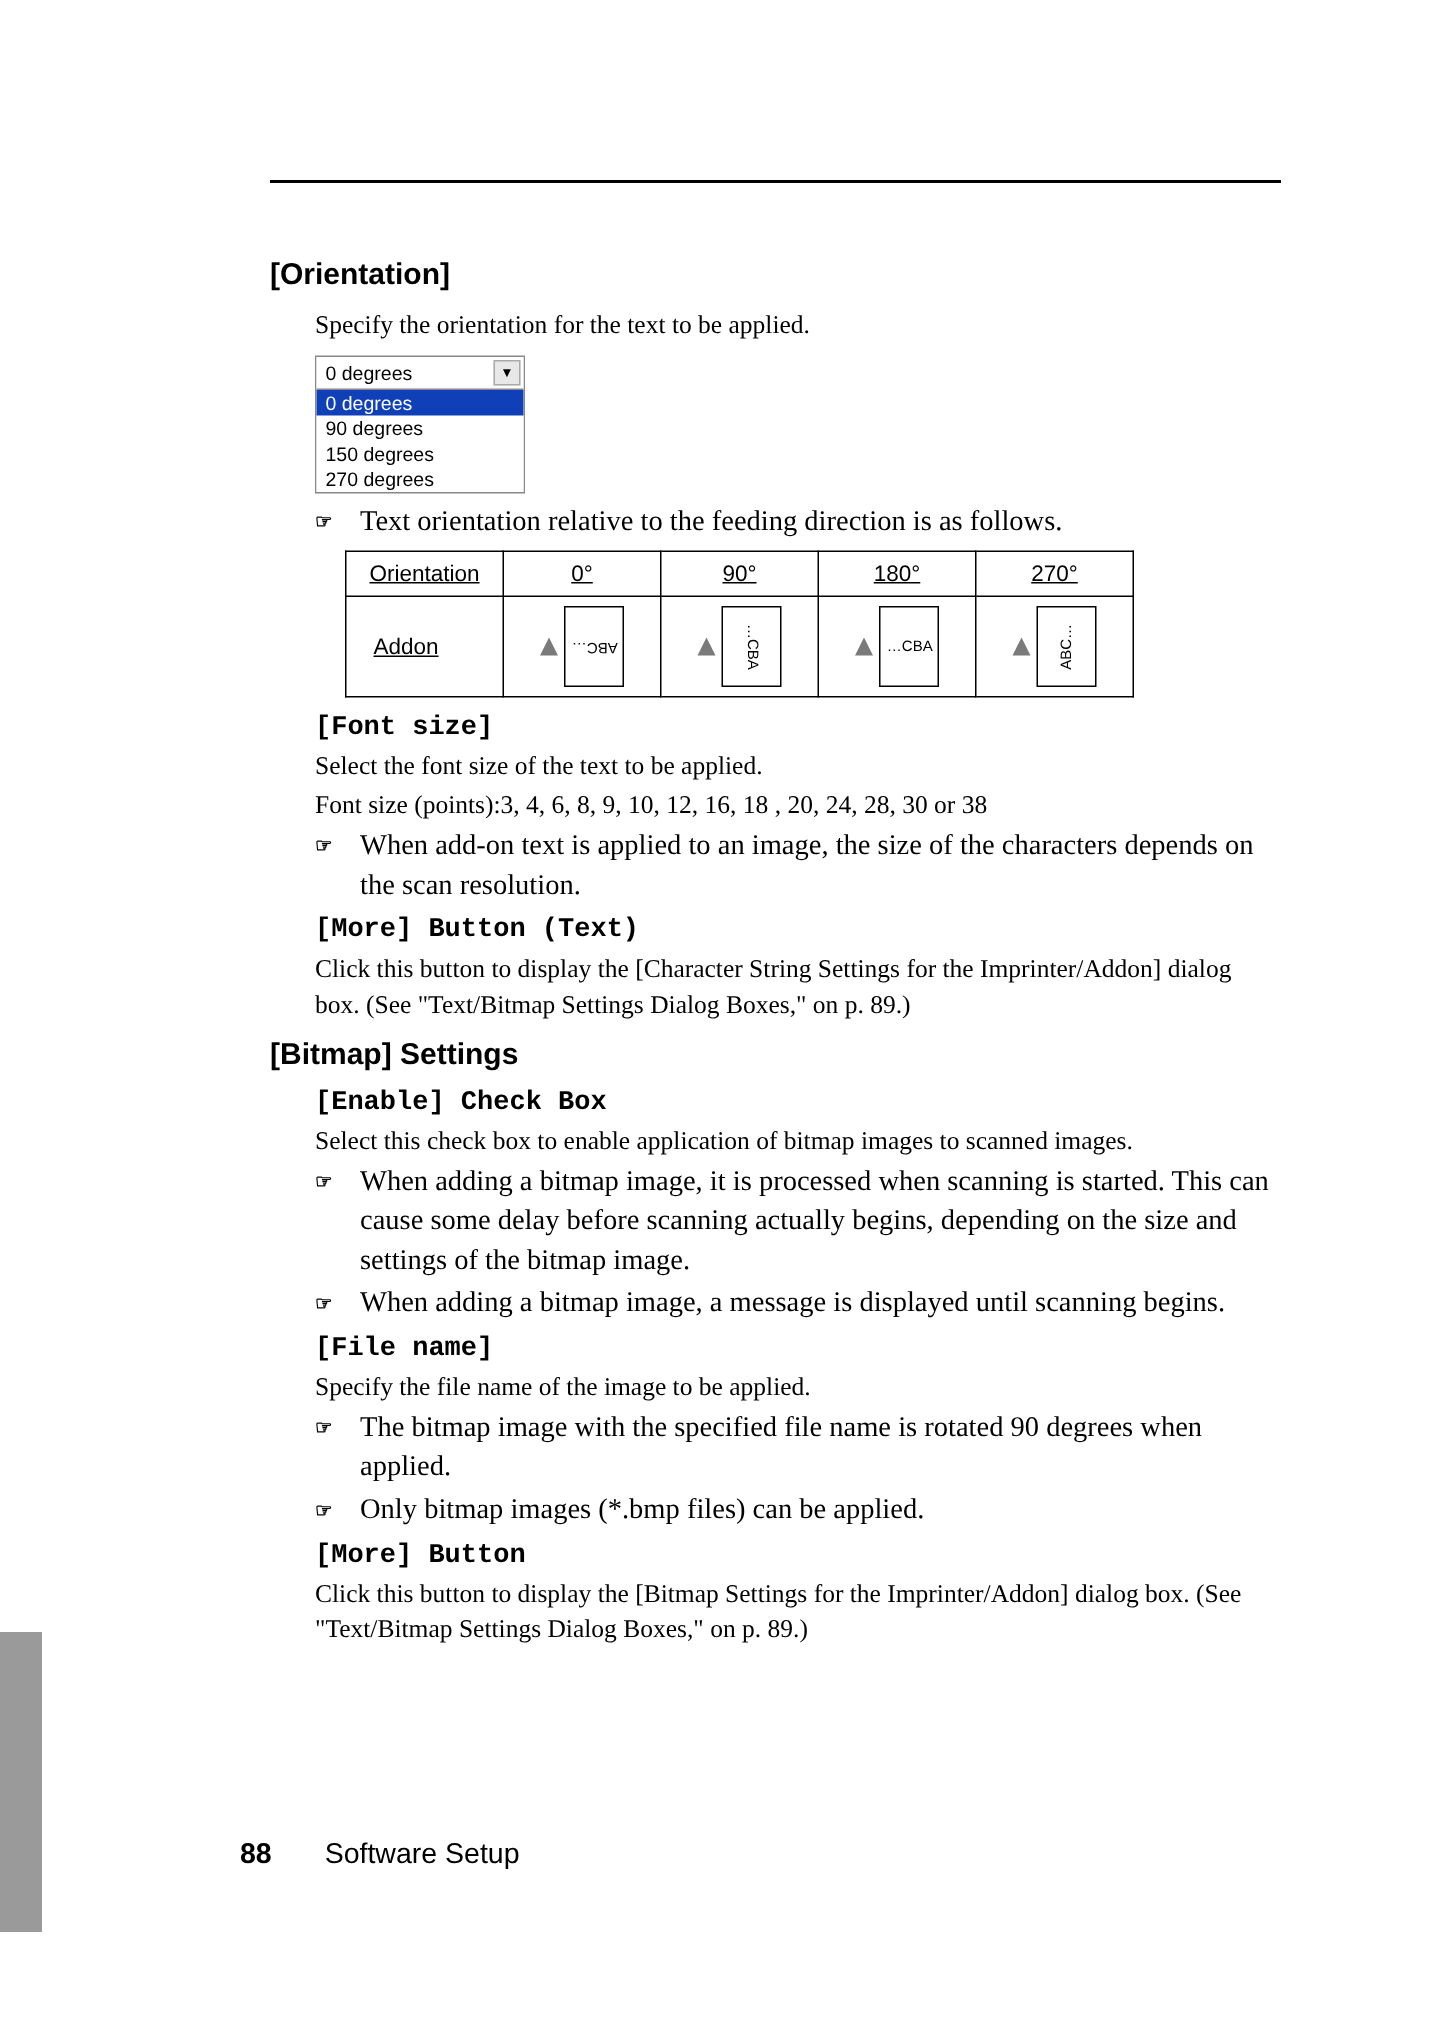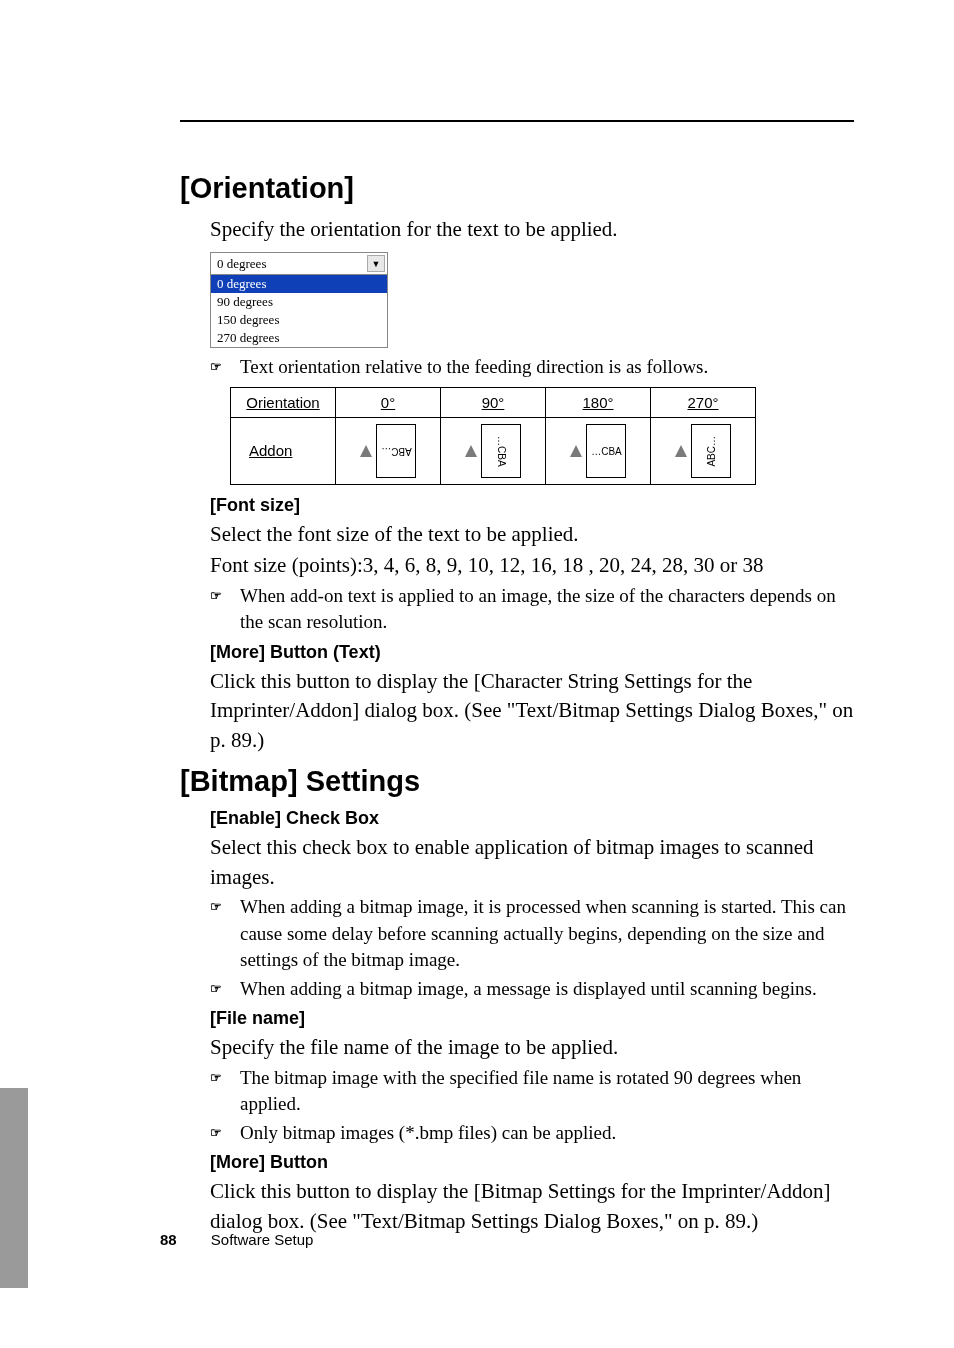--- a/index.html
+++ b/index.html
@@ -15,34 +15,34 @@
       padding: 120px 100px 0 180px;
     }
     .hr-top {
       border: none;
       border-top: 2px solid #000;
       margin-bottom: 50px;
     }
     .h2 {
       font-family: Arial, Helvetica, sans-serif;
       font-weight: bold;
-      font-size: 29px;
+      font-size: 20px;
       margin-bottom: 10px;
       margin-left: 0;
     }
     .h3 {
-      font-family: Liberation Sans, sans-serif;
+      font-family: Liberation Mono, monospace;
       font-weight: bold;
       font-size: 18px;
       margin-top: 6px;
       margin-bottom: 4px;
       margin-left: 30px;
     }
     .body-text {
-      font-size: 21px;
+      font-size: 17px;
       line-height: 1.4;
       margin-left: 30px;
       margin-bottom: 2px;
     }
     .note {
       position: relative;
       padding-left: 60px;
       font-size: 19px;
       line-height: 1.4;
       margin-bottom: 2px;
@@ -50,23 +50,23 @@
     .note-icon {
       position: absolute;
       left: 30px;
       top: 4px;
       font-family: sans-serif;
       font-size: 13px;
       font-weight: bold;
     }
     .dropdown-img {
       margin: 8px 0 6px 30px;
-      width: 178px;
+      width: 140px;
       border: 1px solid #888;
-      font-family: Liberation Serif, serif;
+      font-family: Liberation Sans, sans-serif;
       font-size: 13px;
     }
     .dd-top {
       display: flex;
       justify-content: space-between;
       align-items: center;
       padding: 2px 2px 2px 6px;
       border-bottom: 1px solid #888;
       background: #fff;
     }
@@ -136,21 +136,21 @@
       font-size: 10px;
       line-height: 1.1;
       letter-spacing: 0;
       writing-mode: vertical-rl;
     }
     .footer {
       position: absolute;
       bottom: 100px;
       left: 160px;
       font-family: Arial, Helvetica, sans-serif;
-      font-size: 15px;
+      font-size: 19px;
     }
     .footer .pnum {
       font-weight: bold;
       margin-right: 30px;
     }
     .side-tab {
       position: absolute;
       left: 0;
       bottom: 60px;
       width: 28px;

